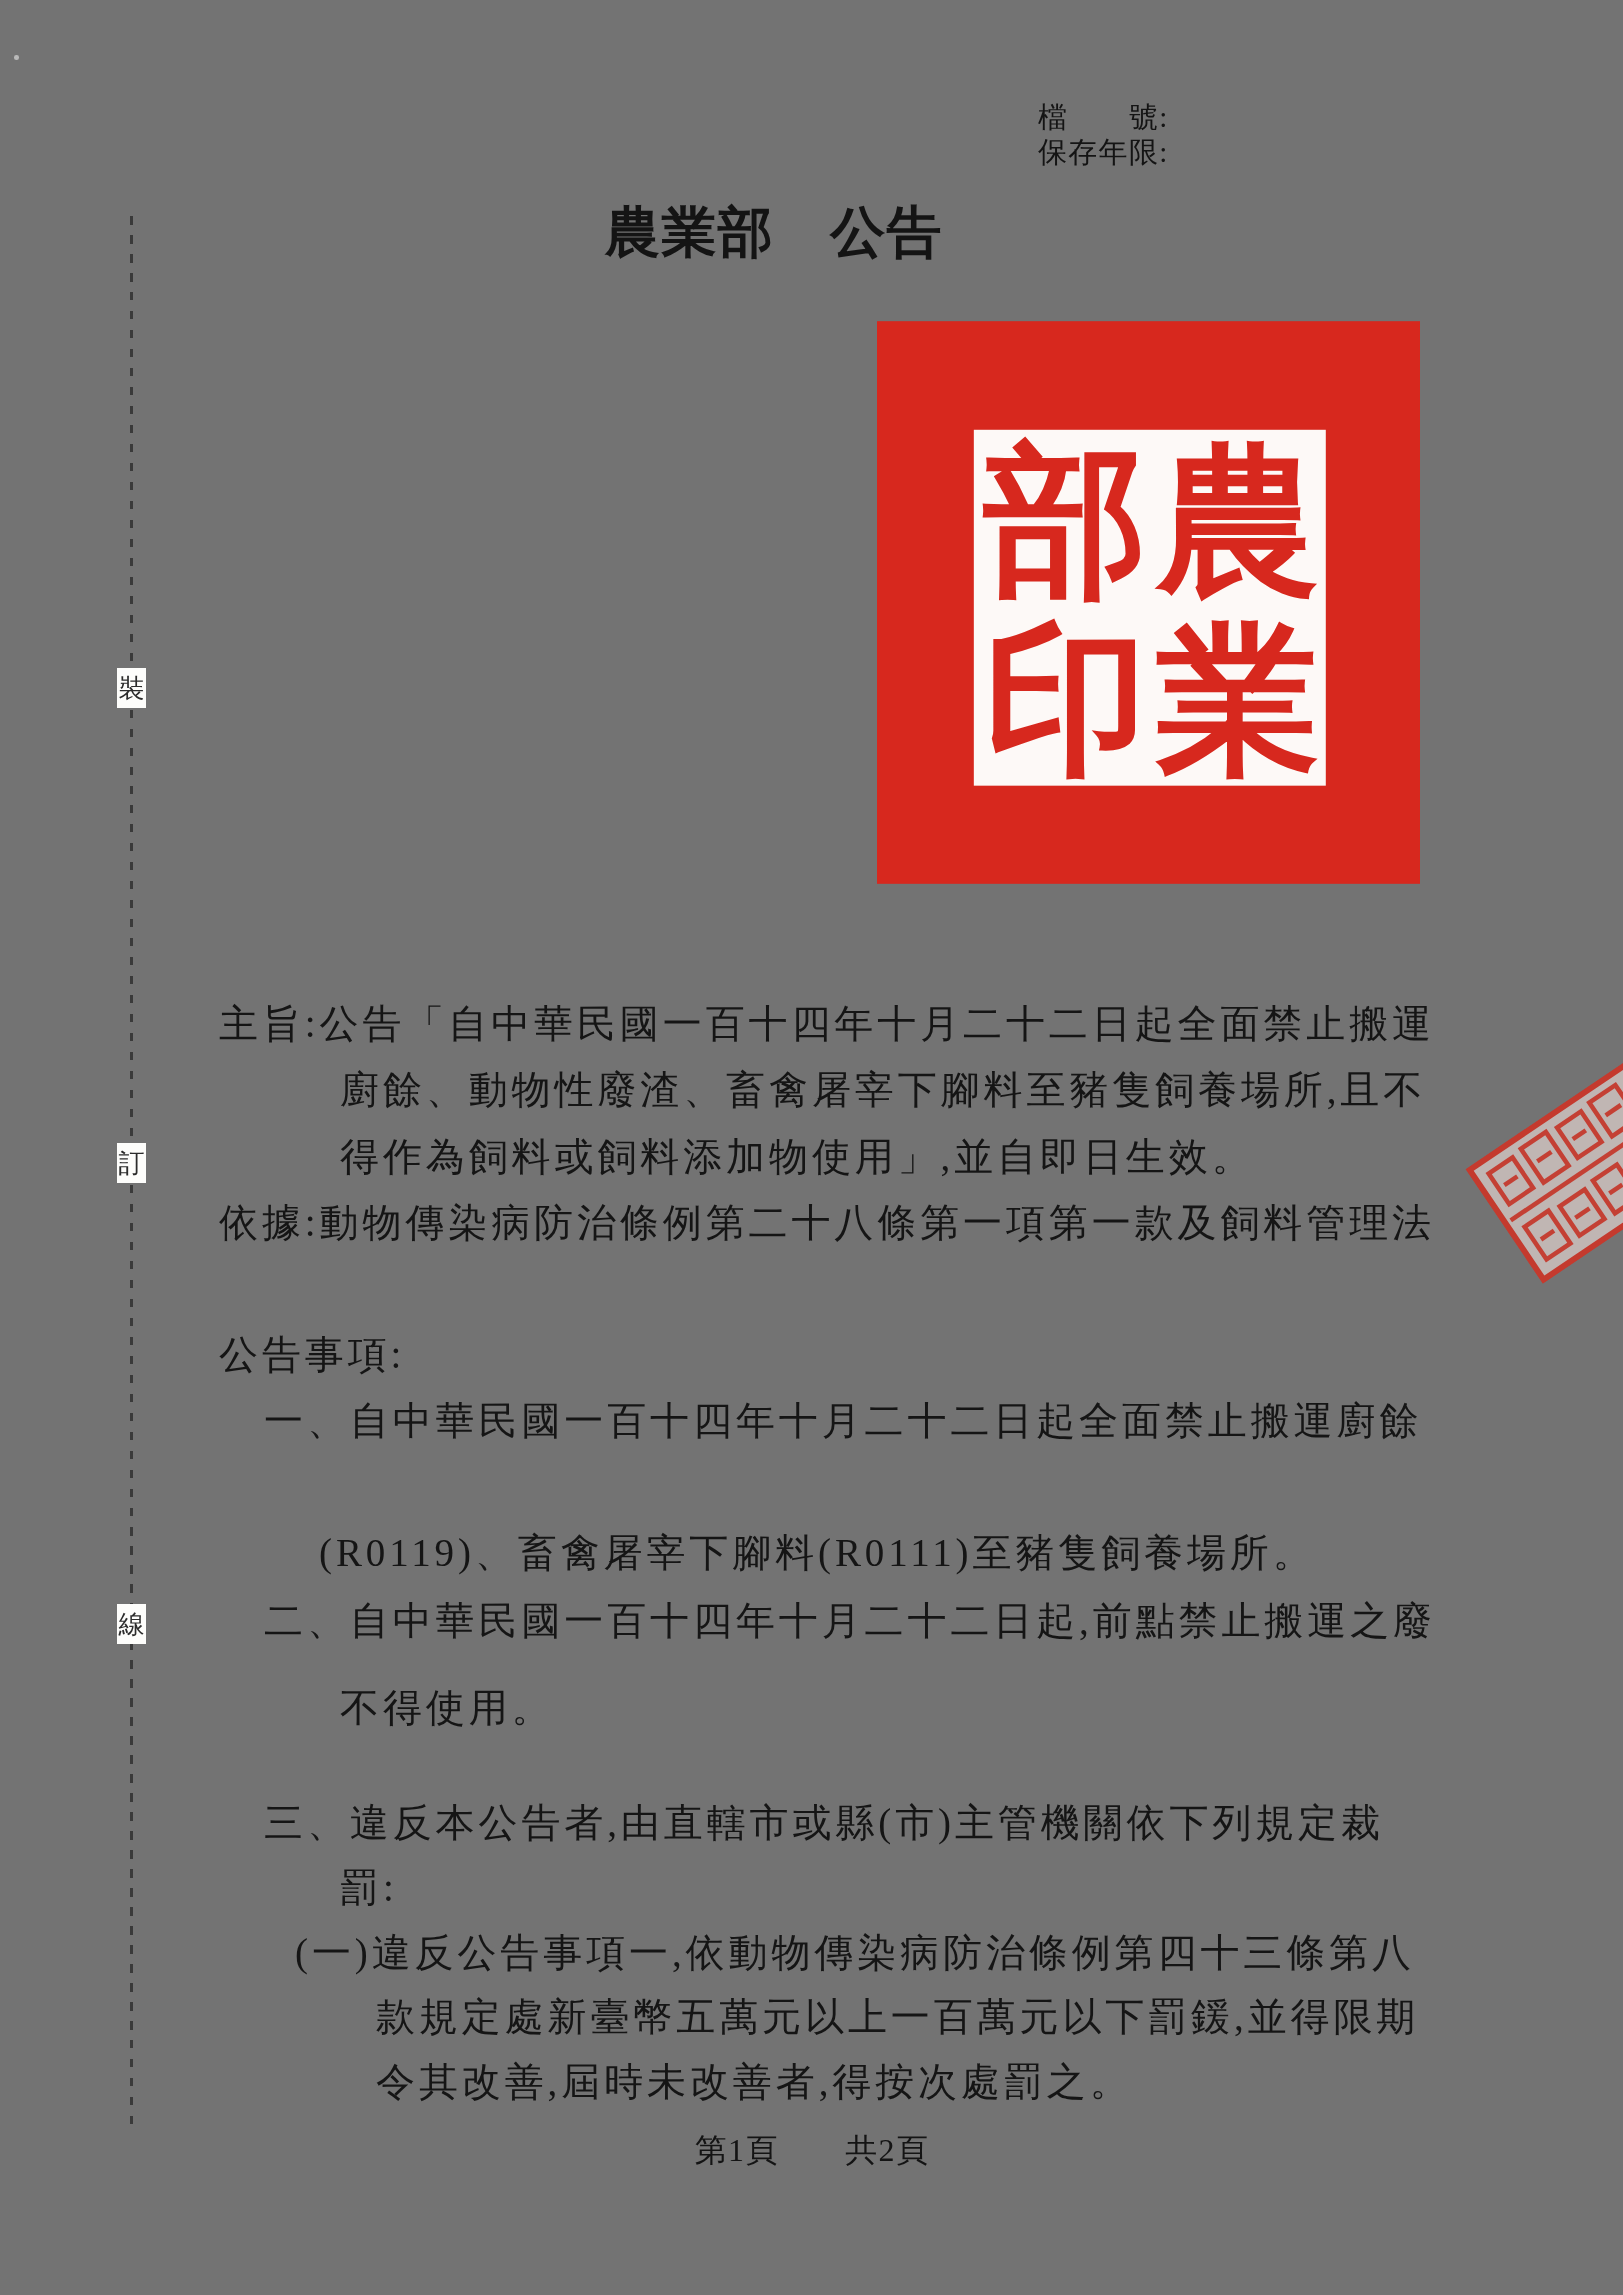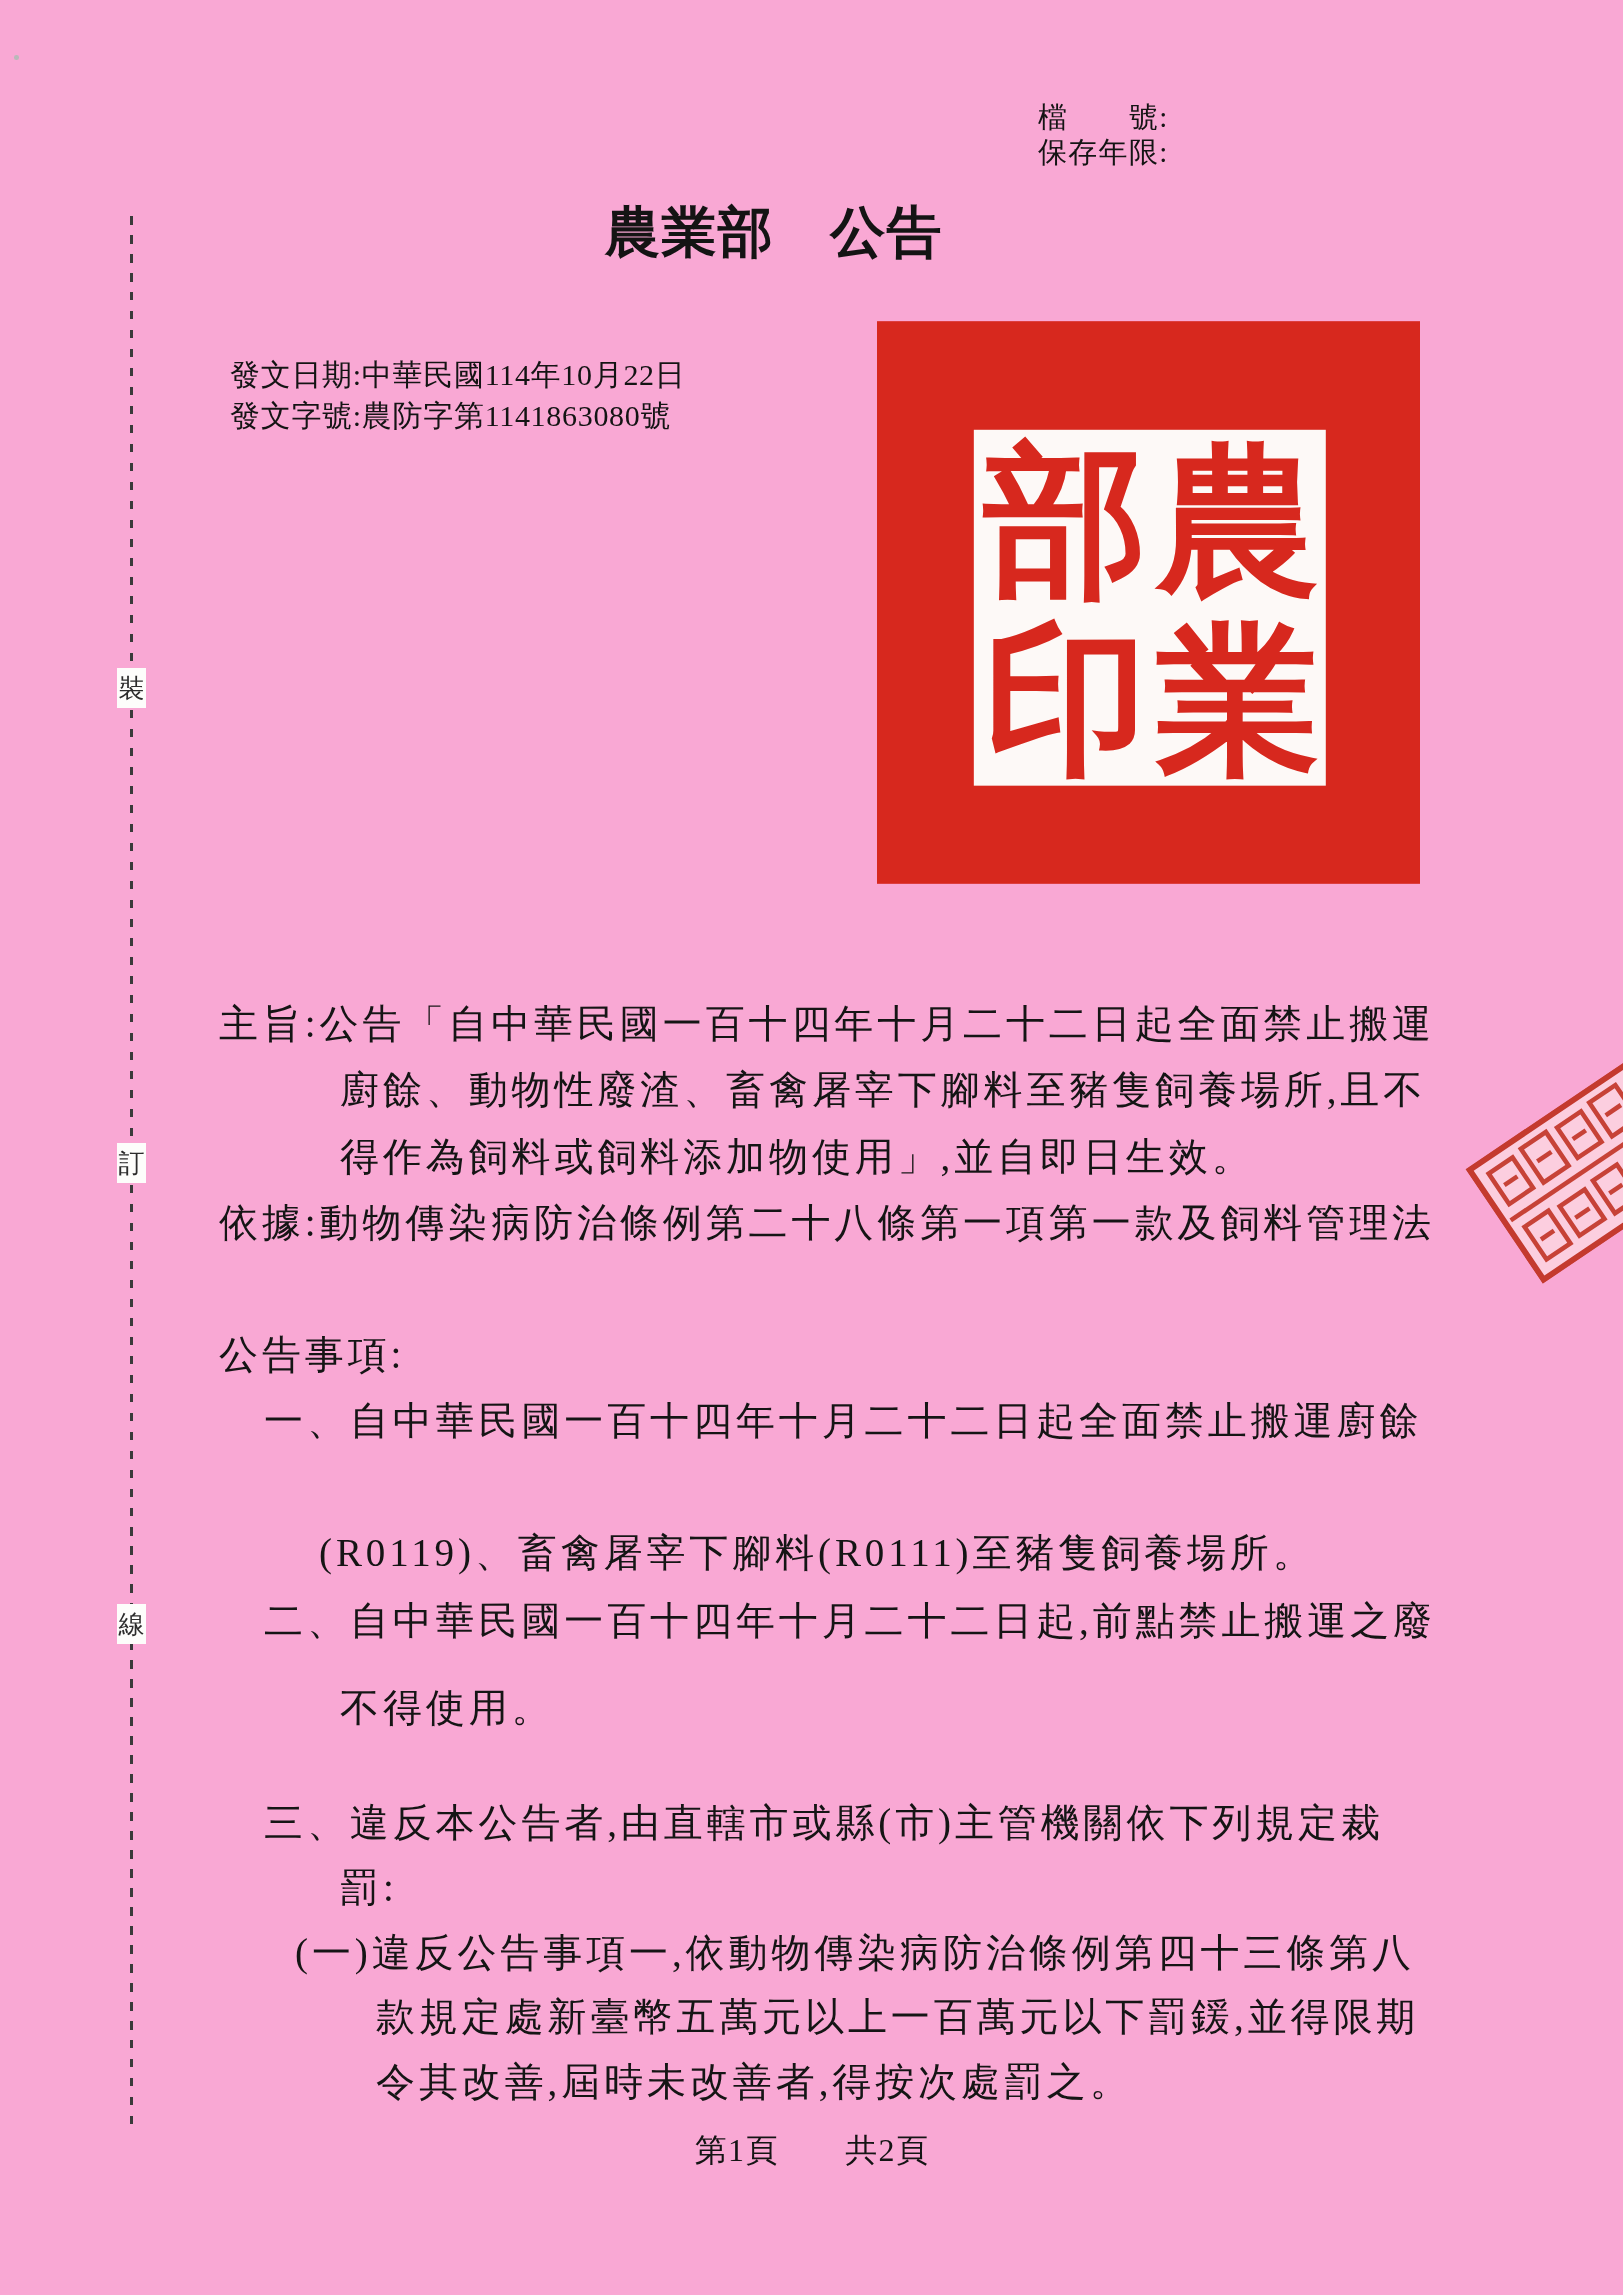--- a/index.html
+++ b/index.html
@@ -1,21 +1,21 @@
 <!DOCTYPE html>
 <html style="font-size:10.5px"><head>
 <meta charset="utf-8">
 <style>
   html,body{margin:0;padding:0;}
   body{background:#e8e8e8;}
   .page{
     position:relative;
     width:1624px;height:2295px;
     margin:0 auto;
-    background:#f9a8d4;
+    background:#737373;
     overflow:hidden;
     font-family:"Liberation Serif","DejaVu Serif",serif;
     color:#141414;
   }
   
   .arch{position:absolute;left:1038px;top:100px;font-size:29px;line-height:35px;letter-spacing:1.3px;}
   .arch .row{height:35px;white-space:pre;}
   
   .title{
     position:absolute;left:0;top:196px;width:1548px;
@@ -61,24 +61,20 @@
 
   <div class="speck"></div>
 
   <div class="arch">
     <div class="row">檔　　號:</div>
     <div class="row">保存年限:</div>
   </div>
 
   <div class="title">農業部　公告</div>
 
-  <div class="meta">
-    <div class="row">發文日期:中華民國114年10月22日</div>
-    <div class="row">發文字號:農防字第1141863080號</div>
-  </div>
 
   <div class="seal">
     <svg width="543" height="563" viewBox="0 0 830 860" xmlns="http://www.w3.org/2000/svg">
       <rect x="0" y="0" width="830" height="860" fill="#d7281e"></rect>
       <rect x="148" y="166" width="538" height="544" fill="#fdf9f7"></rect>
       <g fill="#d7281e" font-family="Liberation Serif, DejaVu Serif, serif" font-size="250" text-anchor="middle" font-weight="bold">
         <text x="552" y="392" id="sealc0">農</text>
         <text x="552" y="666" id="sealc1">業</text>
         <text x="288" y="392" id="sealc2">部</text>
         <text x="288" y="666" id="sealc3">印</text>

